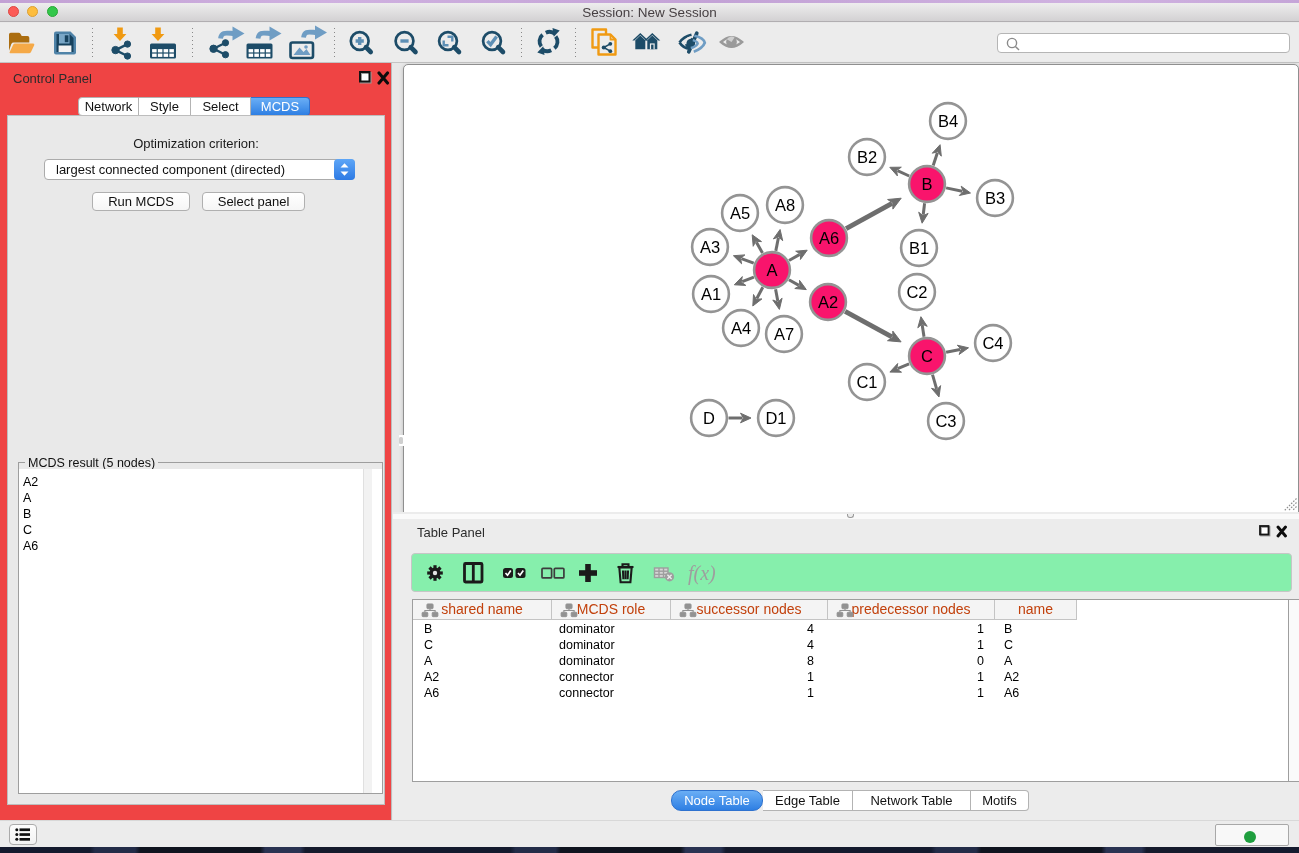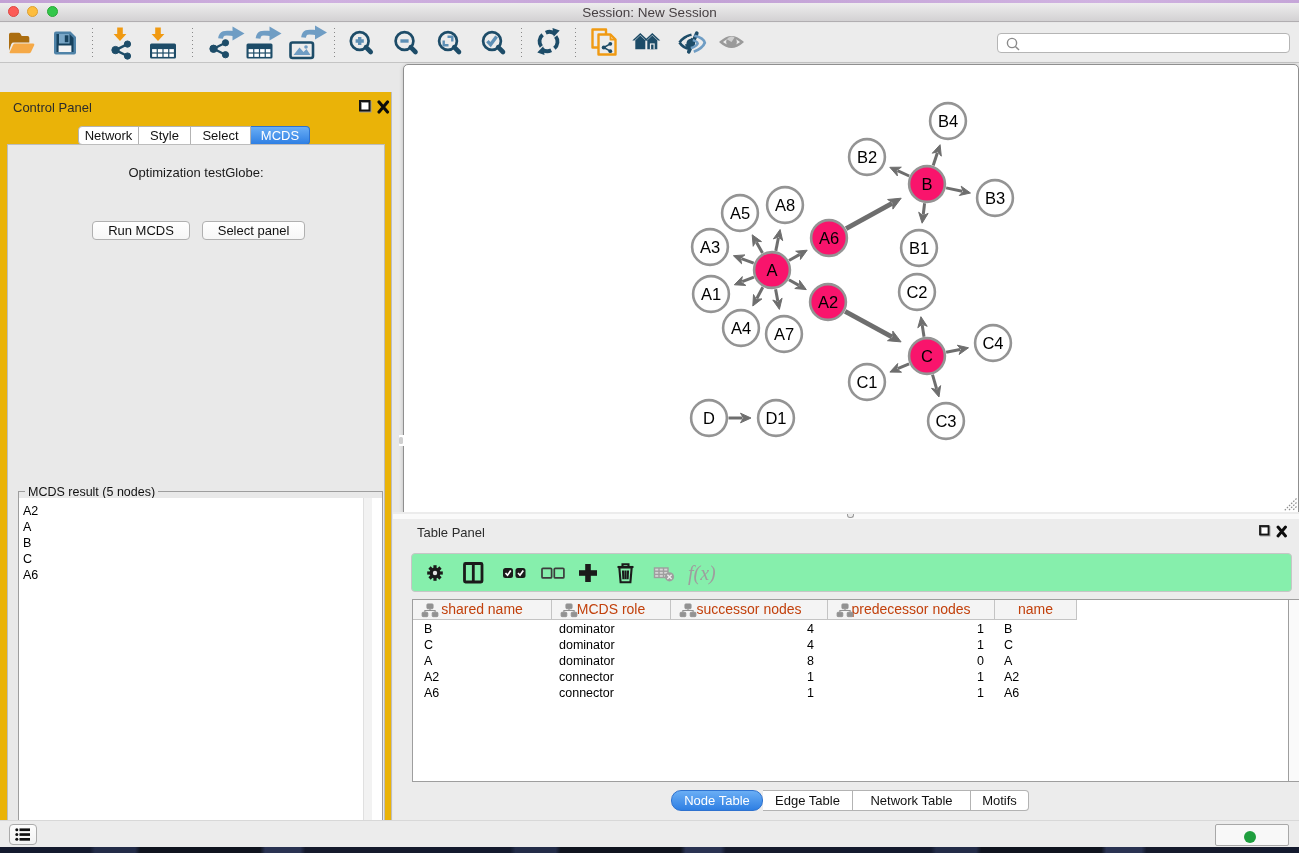--- a/index.html
+++ b/index.html
@@ -13,21 +13,21 @@
     background:linear-gradient(#eeedee,#d3d1d3); border-bottom:1px solid #b1aeb1; }
   .light { position:absolute; top:50%; margin-top:-5.5px; width:11px; height:11px; border-radius:50%; }
   #titlebar .t { position:absolute; width:100%; text-align:center; top:2.5px; font-size:13.5px; color:#474043; }
 
   #toolbar { left:0; top:23px; width:1299px; height:40px; background:#ececec; border-bottom:1px solid #c4c4c4; }
   .sep { position:absolute; top:5px; height:30px; width:1px;
     background:repeating-linear-gradient(#898989 0 1.5px, transparent 1.5px 4px); }
   #searchbox { position:absolute; left:997px; top:10px; width:293px; height:20px; background:#fff;
     border:1px solid #b5b5b5; border-radius:4px; }
 
-  #cpanel { left:0; top:63px; width:392px; height:757px; background:#eab308; border-right:1px solid #bdbdbd;margin-top:29px; }
+  #cpanel { left:0; top:63px; width:392px; height:757px; background:#ef4444; border-right:1px solid #bdbdbd; }
   .phead { font-size:13px; color:#2c2c2c; }
   .tabrow { position:absolute; display:flex; }
   .tab { height:19px; line-height:18px; font-size:13px; color:#111; text-align:center;
     background:#fff; border:1px solid #b3b3b3; border-left:none; }
   .tab.first { border-left:1px solid #b3b3b3; border-radius:4px 0 0 4px; }
   .tab.last { border-radius:0 4px 4px 0; }
   .tab.sel { background:linear-gradient(#6aaef5,#2e7fe3); color:#fff; border-color:#2e72cf; }
   #cpbox { left:7px; top:52px; width:378px; height:690px; border:1px solid #bdbdbd; background:#e9e9e9; }
   #optlabel { width:100%; text-align:center; top:20px; font-size:13px; color:#1a1a1a; }
   #dropdown { left:36px; top:43px; width:311px; height:21px; background:#fff; border:1px solid #ababab;
@@ -230,21 +230,27 @@
     <rect x="1" y="1" width="9.5" height="9.5" fill="none" stroke="#141414" stroke-width="2"></rect>
     <path d="M20 2 L28.5 12 M28.5 2 L20 12" stroke="#0c0c0c" stroke-width="3.1" stroke-linecap="round"></path>
   </svg>
   <div class="tabrow" style="left:78px; top:34px;">
     <div class="tab first" style="width:61px;">Network</div>
     <div class="tab" style="width:52px;">Style</div>
     <div class="tab" style="width:60px;">Select</div>
     <div class="tab last sel" style="width:59px;">MCDS</div>
   </div>
   <div id="cpbox" class="abs">
-    <div id="optlabel" class="abs">Optimization testGlobe:</div>
+    <div id="optlabel" class="abs">Optimization criterion:</div>
+    <div id="dropdown" class="abs">largest connected component (directed)
+      <div class="stepper"><svg width="21" height="21" viewBox="0 0 21 21">
+        <path d="M6.5 8.5 L10.5 4.2 L14.5 8.5 Z" fill="#fff"></path>
+        <path d="M6.5 12.5 L10.5 16.8 L14.5 12.5 Z" fill="#fff"></path>
+      </svg></div>
+    </div>
     <div class="btn" style="left:84px; top:76px; width:98px;">Run MCDS</div>
     <div class="btn" style="left:194px; top:76px; width:103px;">Select panel</div>
     <div id="mcdsbox" class="abs">
       <div class="bord"></div>
       <div class="leg">MCDS result (5 nodes)</div>
       <div class="list">
           <div>A2</div>
           <div>A</div>
           <div>B</div>
           <div>C</div>

